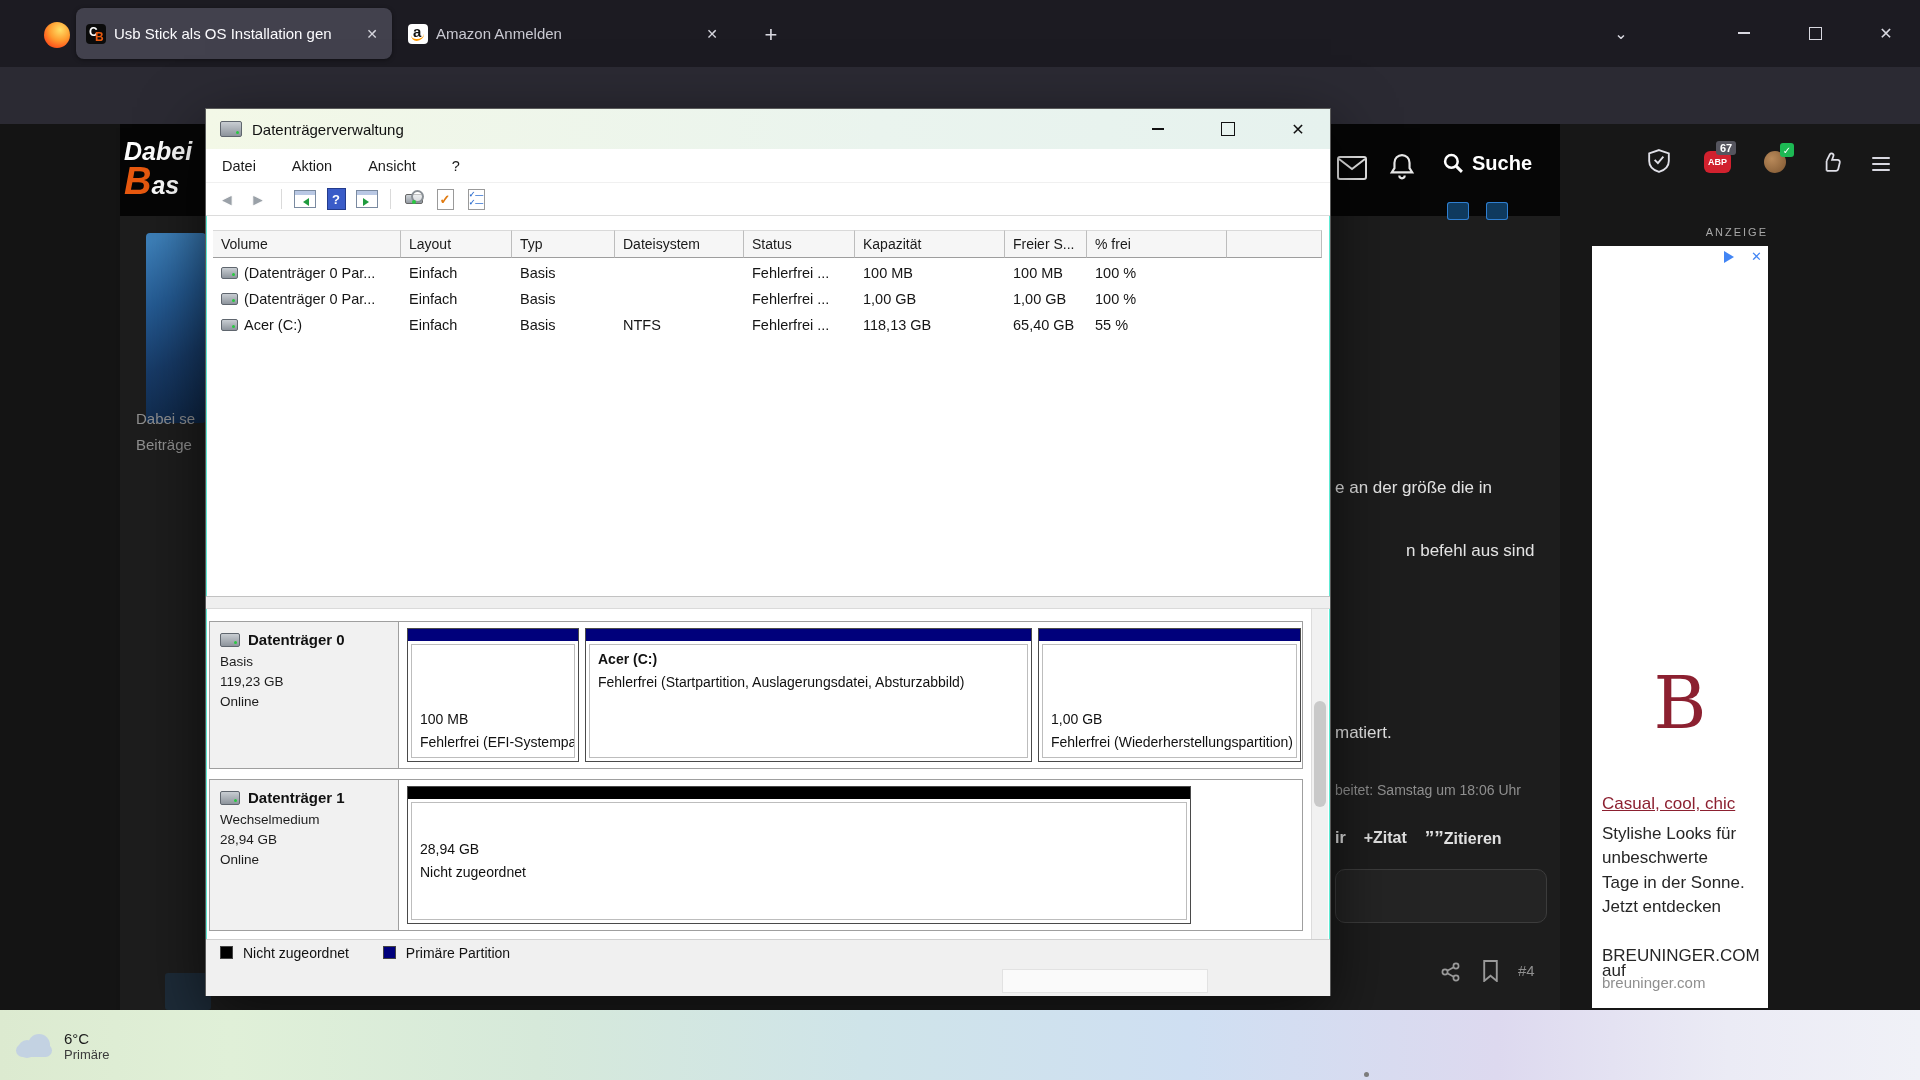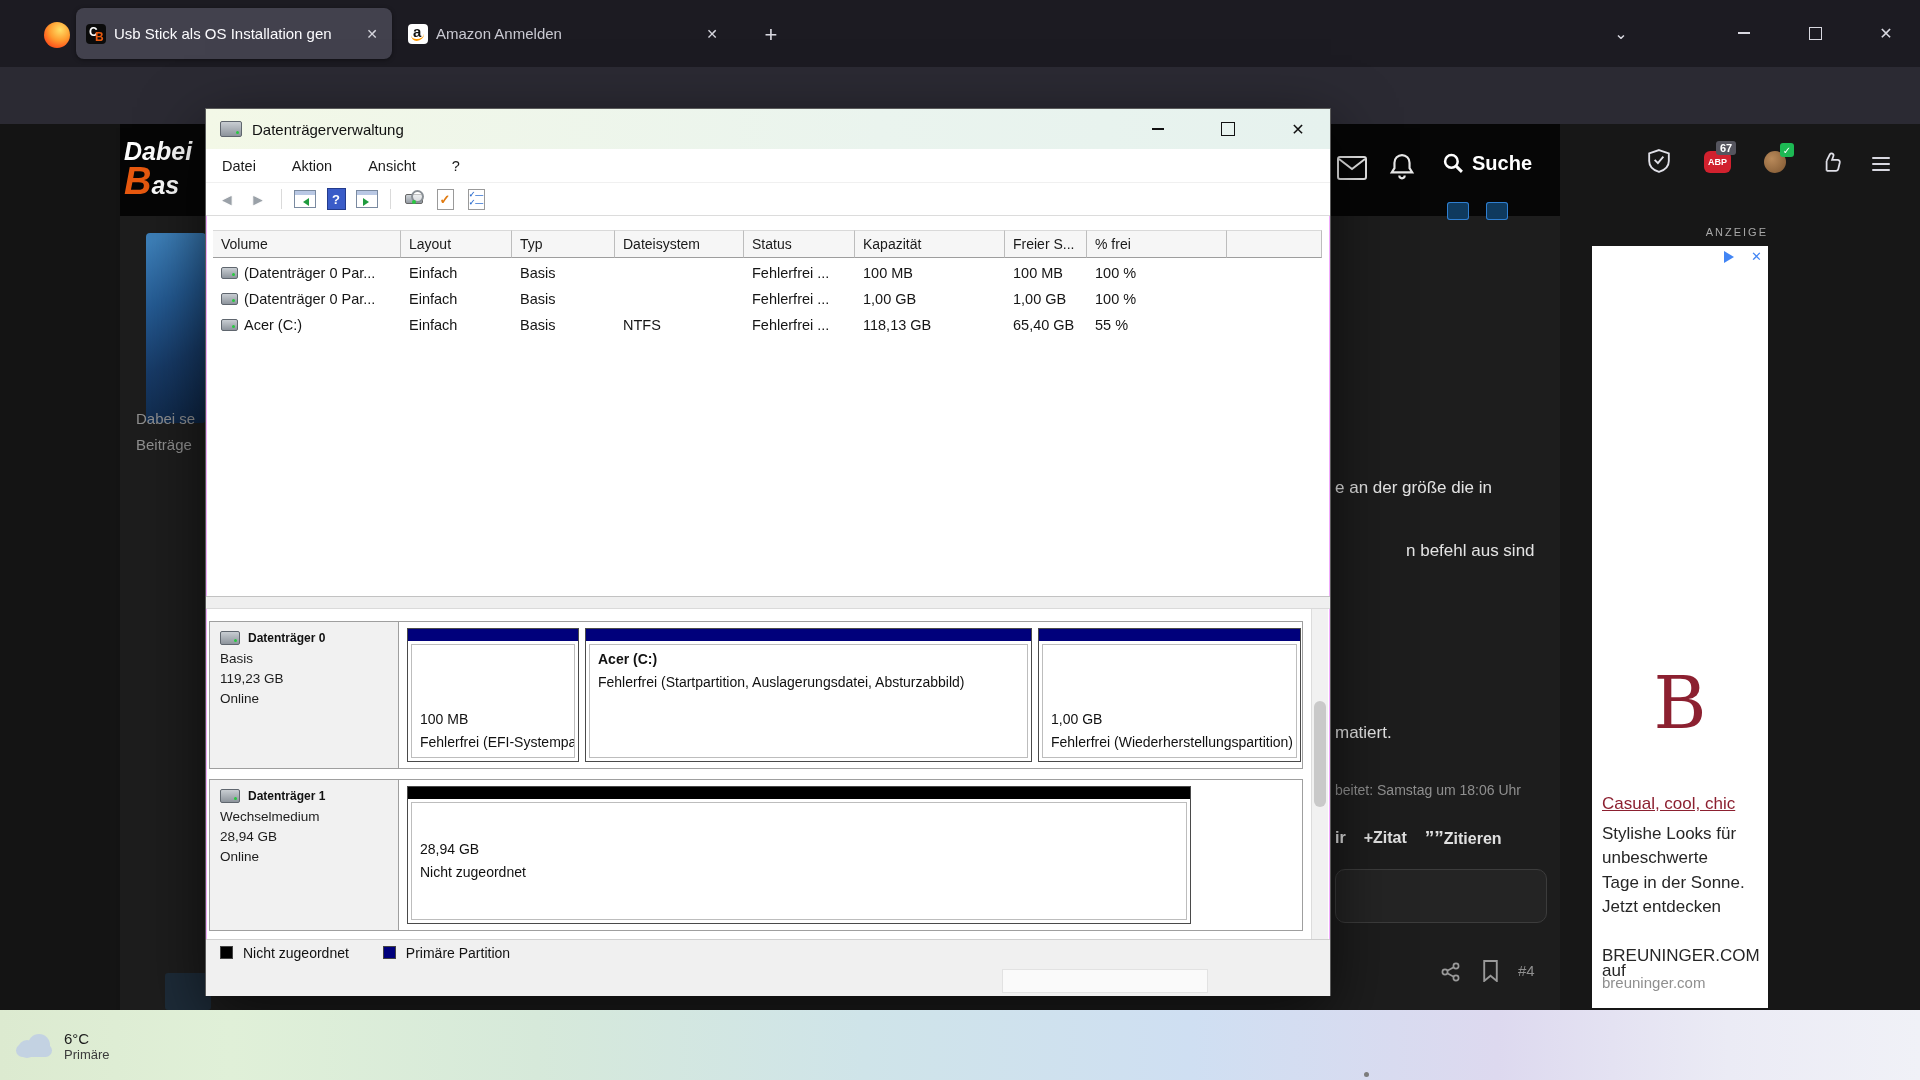--- a/index.html
+++ b/index.html
@@ -38,21 +38,21 @@
   
   .forum-black{position:absolute;left:120px;top:124px;width:1440px;height:92px;background:#060606;}
   .forum-panel{position:absolute;left:120px;top:216px;width:1440px;height:794px;background:#1d1d1d;}
   .leftstrip{position:absolute;left:0;top:124px;width:120px;height:886px;background:#141414;}
   .frag{position:absolute;color:#e3e3e3;font-size:17px;white-space:nowrap;}
   .fraggray{position:absolute;color:#8f8f8f;font-size:14px;white-space:nowrap;}
   
   .ad-panel{position:absolute;left:1592px;top:246px;width:176px;height:762px;background:#ffffff;}
   .ad-line{position:absolute;left:10px;width:160px;font-size:17px;color:#262626;white-space:nowrap;}
   
-  .dm{position:absolute;left:205px;top:108px;width:1126px;height:888px;background:#f0abfc;
+  .dm{position:absolute;left:205px;top:108px;width:1126px;height:888px;background:#5eead4;
       border:1px solid #5a5a5a;box-sizing:border-box;box-shadow:0 20px 60px rgba(0,0,0,.6);}
   .dm-title{position:absolute;left:0;top:0;width:100%;height:40px;
       background:linear-gradient(90deg,#f3f8e7,#eaf4ee 60%,#e6f2ee);display:flex;align-items:center;}
   .dm-menu{position:absolute;left:0;top:40px;width:100%;height:34px;background:#fff;
       display:flex;align-items:center;gap:36px;padding-left:16px;box-sizing:border-box;
       font-size:14.5px;color:#1a1a1a;border-bottom:1px solid #f0f0f0;}
   .dm-tools{position:absolute;left:0;top:74px;width:100%;height:33px;background:#fff;
       display:flex;align-items:center;padding-left:10px;box-sizing:border-box;gap:9px;
       border-bottom:1px solid #dcdcdc;}
   .tsep{width:1px;height:20px;background:#dadada;margin:0 3px;}
@@ -65,21 +65,21 @@
   .drive{position:relative;width:16px;height:11px;background:linear-gradient(#c8cdd2,#8d949c);
       border:1px solid #5f666e;border-radius:2px;flex:none;}
   .drive:after{content:"";position:absolute;right:2px;bottom:2px;width:3px;height:3px;
       background:#27c840;border-radius:50%;}
   .dm-split{position:absolute;left:0;top:487px;width:100%;height:13px;background:#efefef;
       box-shadow:inset 0 1px 0 #c2c2c2, inset 0 -1px 0 #dadada;}
   .dm-gfx{position:absolute;left:1px;top:500px;width:1122px;height:330px;background:#fff;}
   .drow{position:absolute;left:2px;width:1094px;border:1px solid #9f9f9f;background:#fff;box-sizing:border-box;}
   .dlabel{position:absolute;left:0;top:0;bottom:0;width:189px;background:#f1f1f1;
       border-right:1px solid #9f9f9f;box-sizing:border-box;padding:9px 6px 0 10px;}
-  .dlabel .nm{font-weight:bold;font-size:12px;color:#111;}
+  .dlabel .nm{font-weight:bold;font-size:15px;color:#111;}
   .dlabel .ln{font-size:13.5px;color:#1c1c1c;line-height:20px;}
   .part{position:absolute;top:6px;bottom:6px;border:1px solid #4a4a4a;background:#fff;
       display:flex;flex-direction:column;box-sizing:border-box;}
   .pbar{height:12px;flex:none;}
   .pinner{flex:1;margin:3px;border:1px solid #bdbdbd;padding:3px 8px;display:flex;
       flex-direction:column;justify-content:flex-end;overflow:hidden;}
   .pinner.center{justify-content:center;}
   .pline{font-size:14px;line-height:23px;color:#111;white-space:nowrap;}
   .legend{position:absolute;left:0;top:830px;width:100%;height:26px;background:#f0f0f0;
       border-top:1px solid #cfcfcf;display:flex;align-items:center;gap:10px;padding-left:14px;

